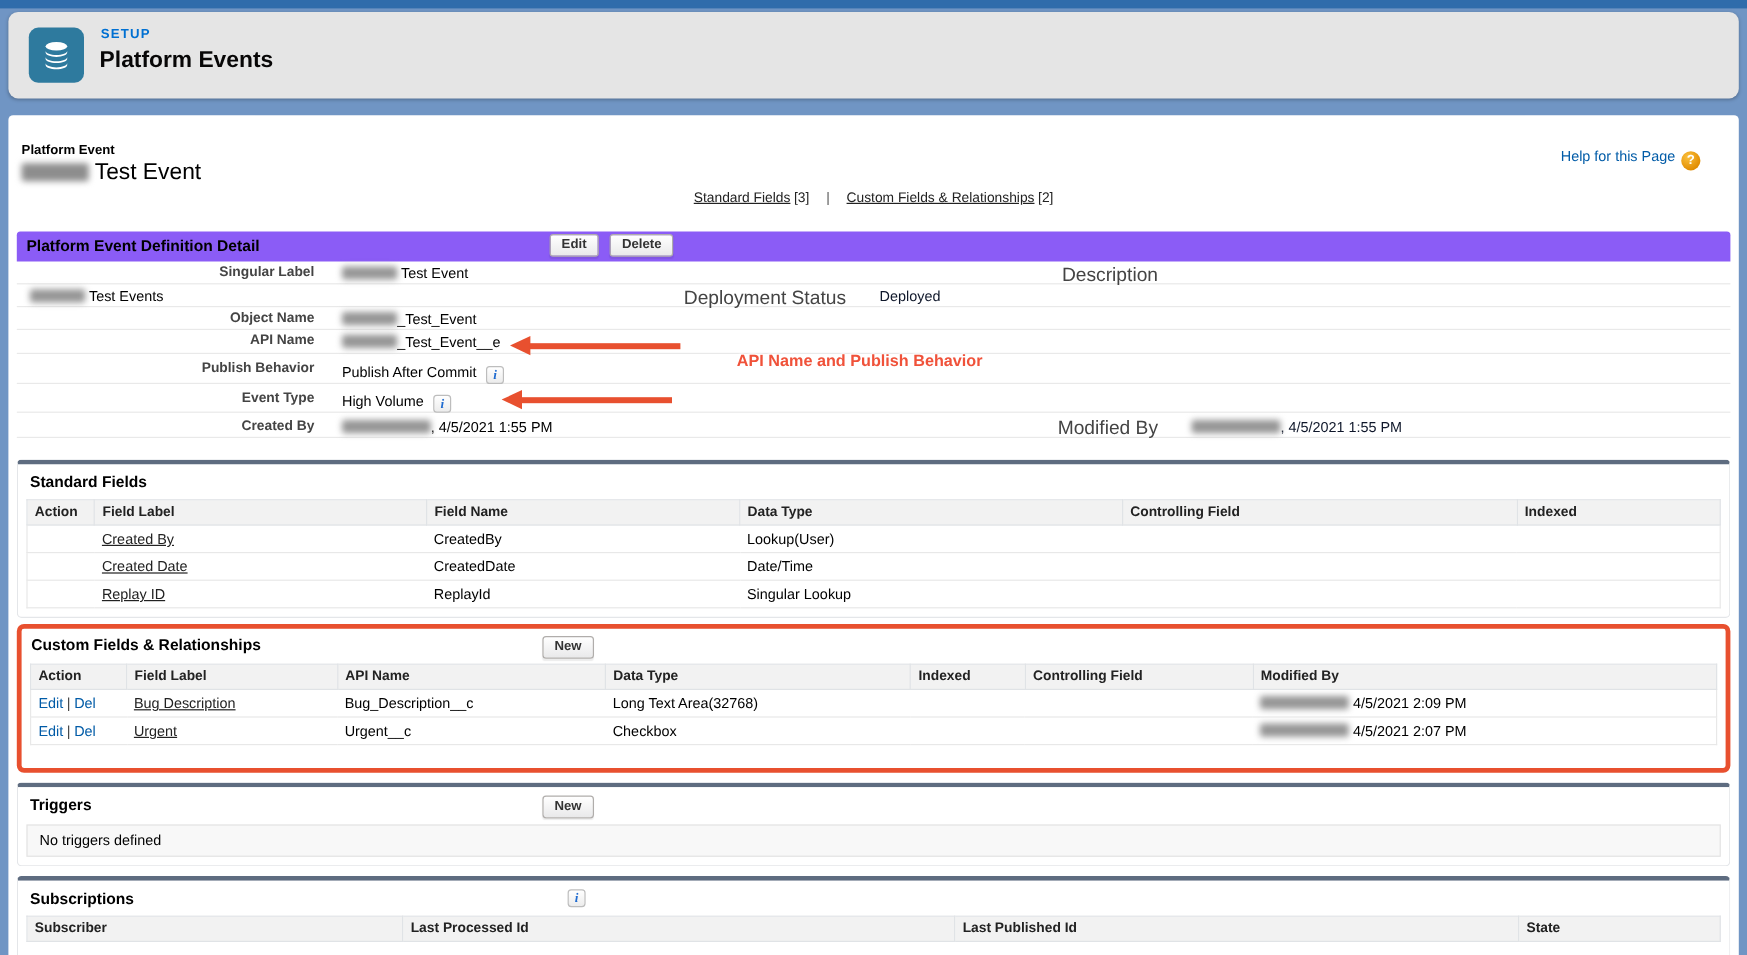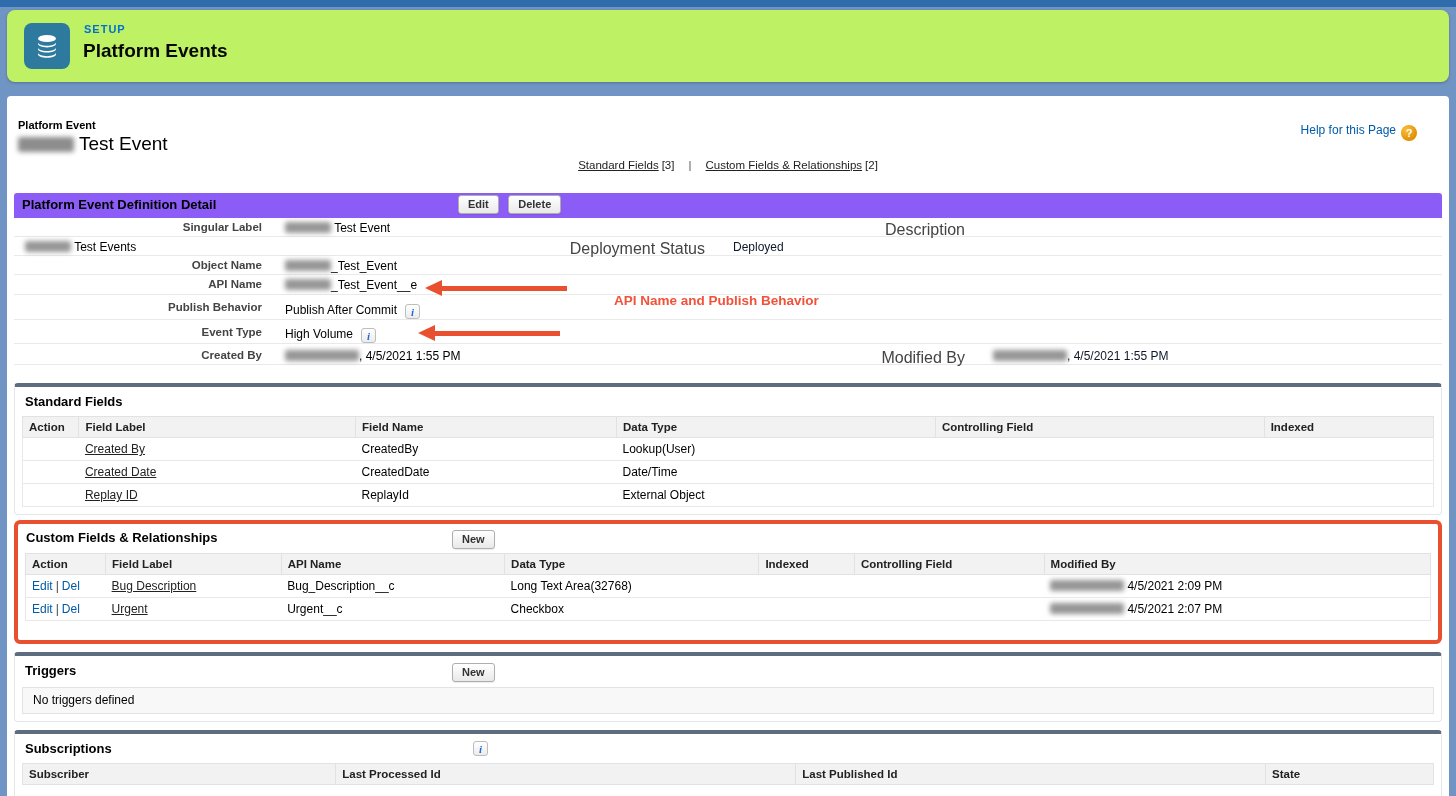--- a/index.html
+++ b/index.html
@@ -13,21 +13,21 @@
       radial-gradient(circle at 80% 20%, rgba(255,255,255,0.07) 0 20px, transparent 21px),
       radial-gradient(circle at 30% 85%, rgba(255,255,255,0.05) 0 26px, transparent 27px);
     position: relative;
     overflow: hidden;
   }
   .top-strip { position:absolute; top:0; left:0; right:0; height:7px; background:#2f6cab; }
 
   
   .app-header {
     position:absolute; left:7px; right:7px; top:10px; height:72px;
-    background:#bef264; border-radius:8px; box-shadow:0 1px 3px rgba(0,0,0,.25);
+    background:#e5e5e5; border-radius:8px; box-shadow:0 1px 3px rgba(0,0,0,.25);
   }
   .app-icon {
     position:absolute; left:17px; top:13px; width:46px; height:46px;
     background:#2e7a9e; border-radius:8px; display:flex; align-items:center; justify-content:center;
   }
   .app-eyebrow { position:absolute; left:77px; top:13px; font-size:11px; font-weight:bold; letter-spacing:1px; color:#0070d2; }
   .app-title { position:absolute; left:76px; top:30px; font-size:19px; font-weight:bold; color:#080707; }
 
   
   .panel {
@@ -266,21 +266,21 @@
           <td><a class="field-link">Created Date</a></td>
           <td>CreatedDate</td>
           <td>Date/Time</td>
           <td></td>
           <td></td>
         </tr>
         <tr>
           <td></td>
           <td><a class="field-link">Replay ID</a></td>
           <td>ReplayId</td>
-          <td>External Object</td>
+          <td>Singular Lookup</td>
           <td></td>
           <td></td>
         </tr>
       </tbody>
     </table>
   </div>
 
   <div class="red-wrap">
     <div class="section-title">Custom Fields &amp; Relationships</div>
     <div class="section-buttons">

